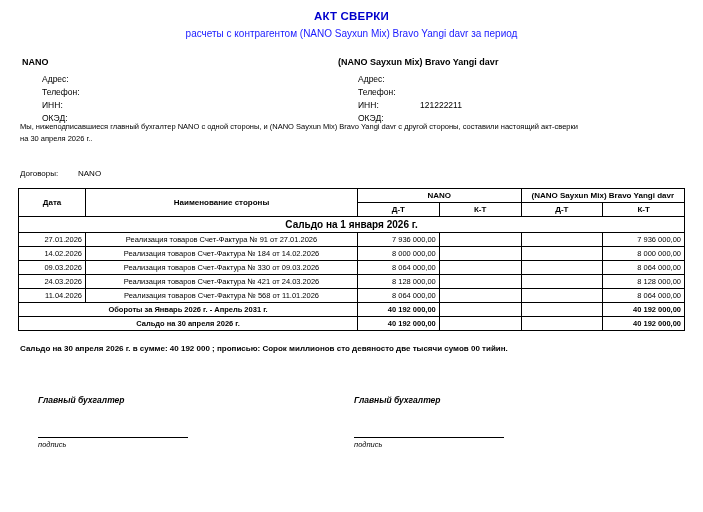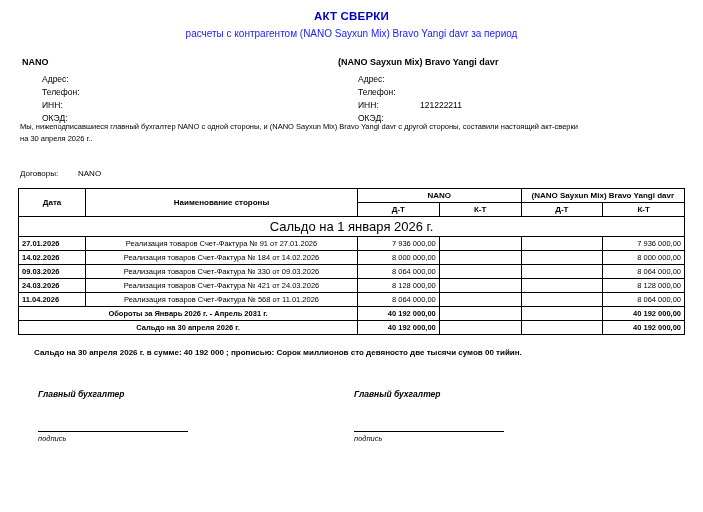--- a/index.html
+++ b/index.html
@@ -110,57 +110,55 @@
   }
   .col-date   { width: 60px; }
   .col-oper   { width: 265px; }
   .col-num    { width: 85px; }
   td.num {
     text-align: right;
     font-size: 7.5px;
     padding-right: 4px;
   }
   td.date {
-    text-align: left;
-    font-weight: bold;
+    text-align: right;
   }
   td.oper {
     text-align: center;
     padding-left: 4px;
   }
   tr.balance td {
     text-align: center;
-    font-weight: normal;
-    font-size: 13px;
+    font-weight: bold;
+    font-size: 10px;
   }
   tr.total td.label {
     text-align: center;
     font-weight: bold;
   }
   tr.total td.num {
     font-weight: bold;
   }
 
   
   .summary {
     margin-top: 12px;
     font-size: 8px;
     font-weight: bold;
     line-height: 12px;
     padding-left: 2px;
-    margin-left: 14px;
   }
   .signatures {
     position: relative;
     margin-top: 22px;
     height: 70px;
   }
   .sig {
     position: absolute;
-    top: 8px;
+    top: 18px;
     width: 200px;
   }
   .sig.left { left: 20px; }
   .sig.right { left: 336px; }
   .sig-title {
     font-weight: bold;
     font-style: italic;
     font-size: 8.5px;
   }
   .sig-line {

